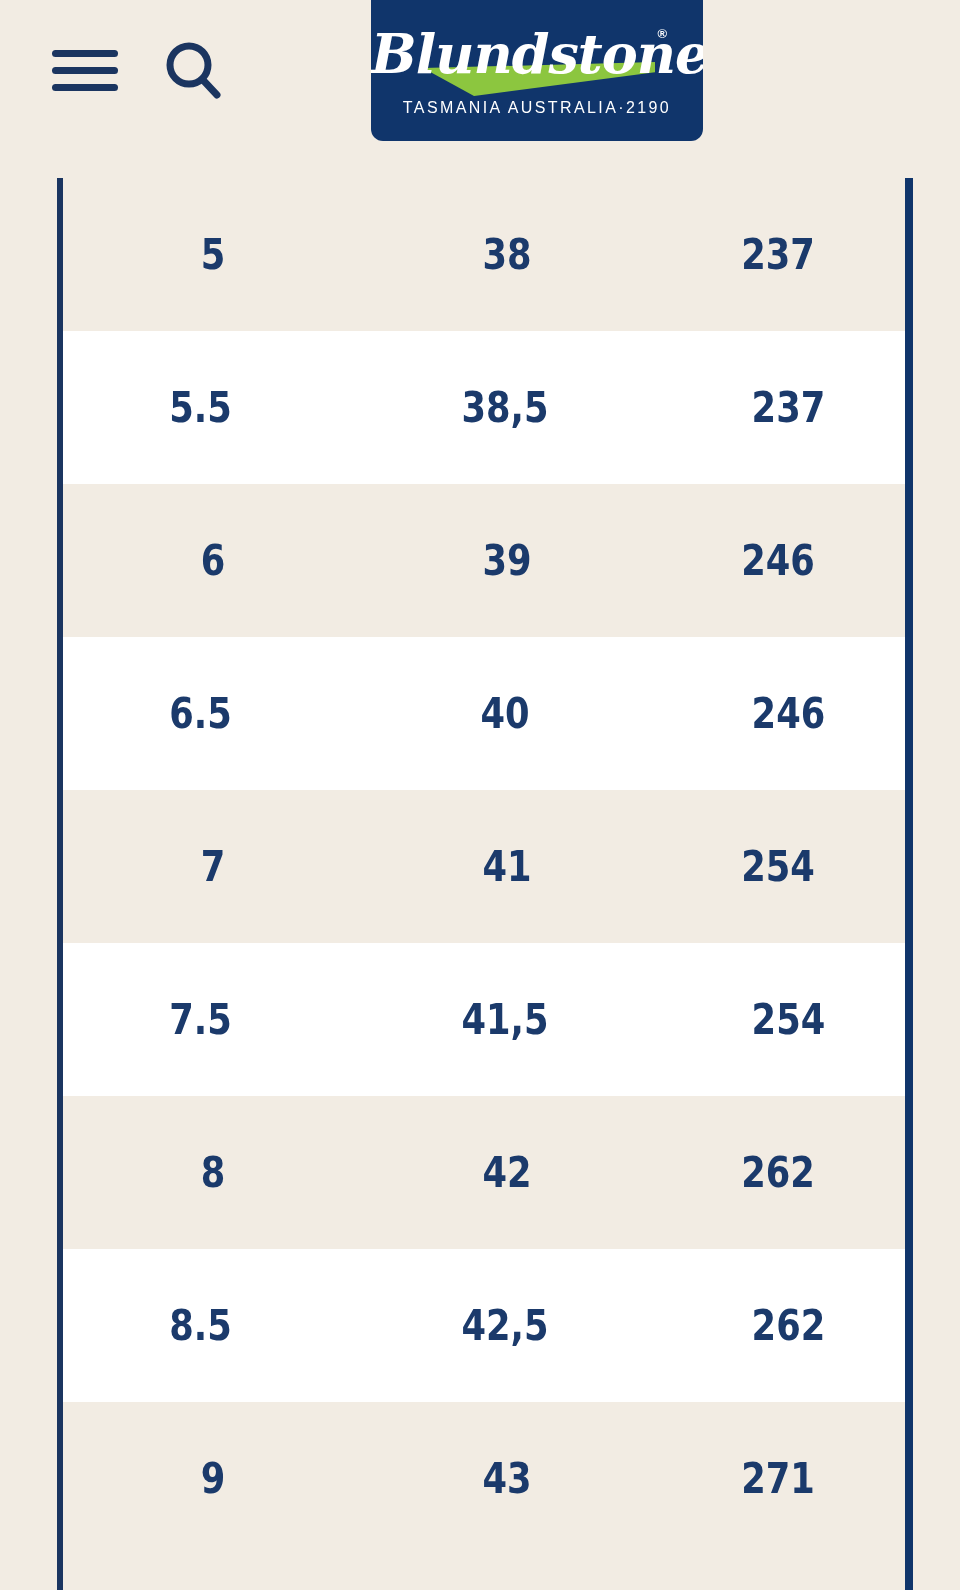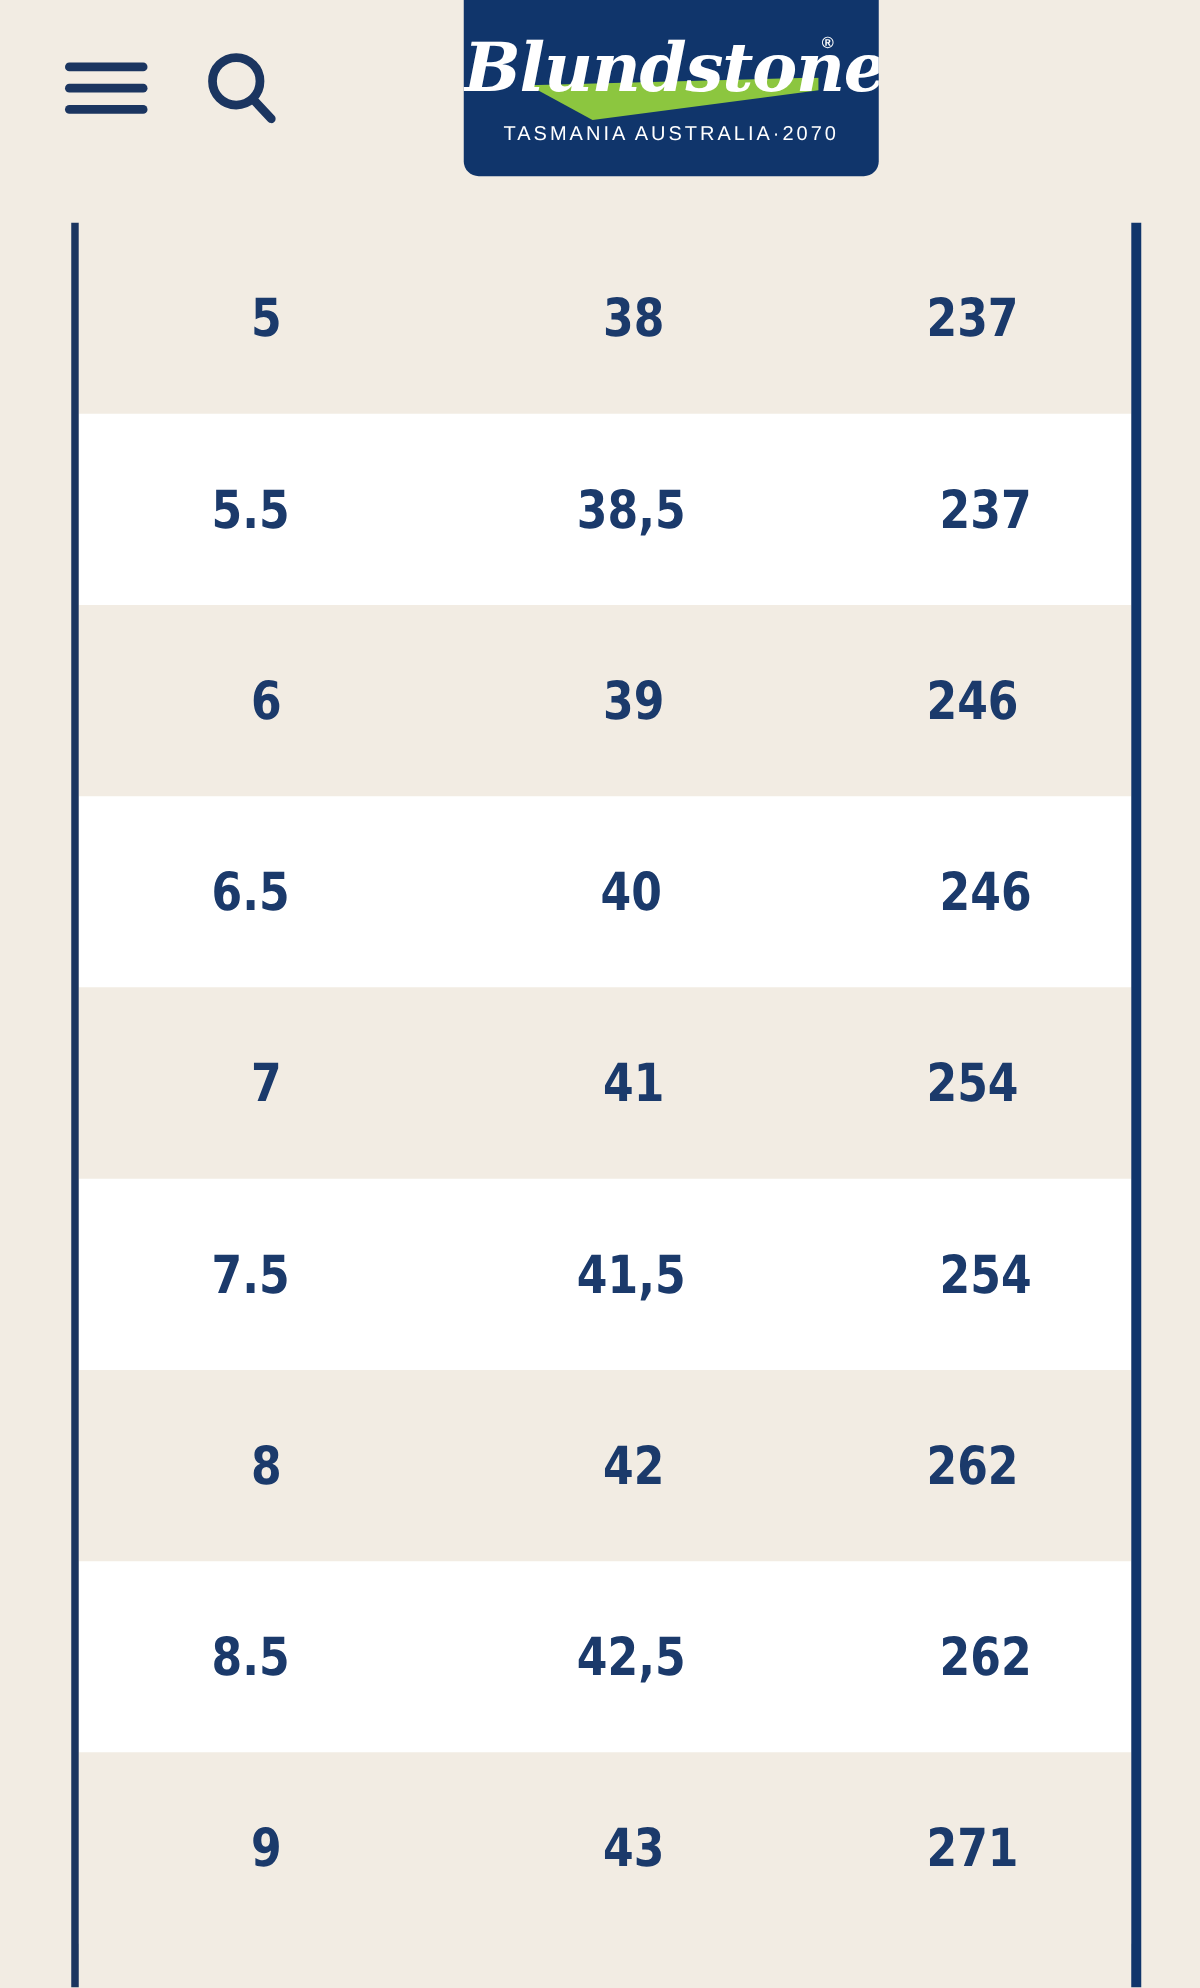--- a/index.html
+++ b/index.html
@@ -181,21 +181,21 @@
       <circle cx="27" cy="25" r="19" fill="none" stroke="#1b3560" stroke-width="7"></circle>
       <line x1="41" y1="40" x2="55" y2="55" stroke="#1b3560" stroke-width="7" stroke-linecap="round"></line>
     </svg>
   </button>
 
   <div class="logo-plate">
     <div class="logo-inner">
       <div class="logo-swoosh"></div>
       <div class="logo-wordmark">Blundstone</div>
       <div class="logo-reg">®</div>
-      <div class="logo-tagline">TASMANIA AUSTRALIA·2070</div>
+      <div class="logo-tagline">TASMANIA AUSTRALIA·2190</div>
     </div>
   </div>
 </div>
 
 <div class="size-table" id="size-table">
     <div class="size-row shade-a">
       <div class="cell c-uk">5</div>
       <div class="cell c-eu">38</div>
       <div class="cell c-mm">237</div>
     </div>

